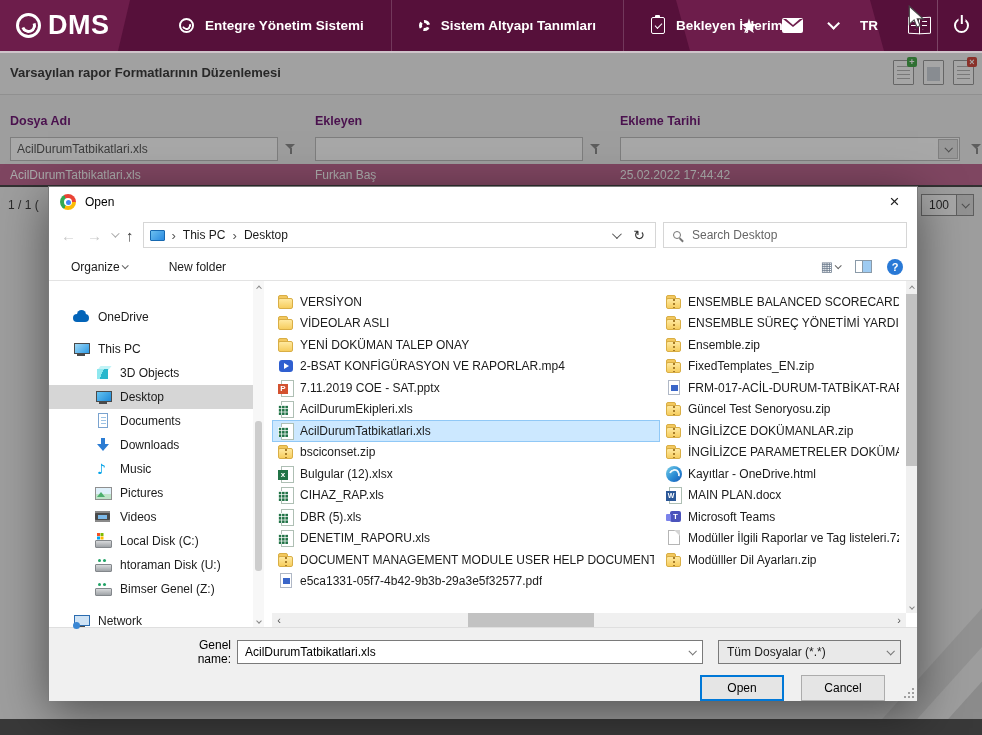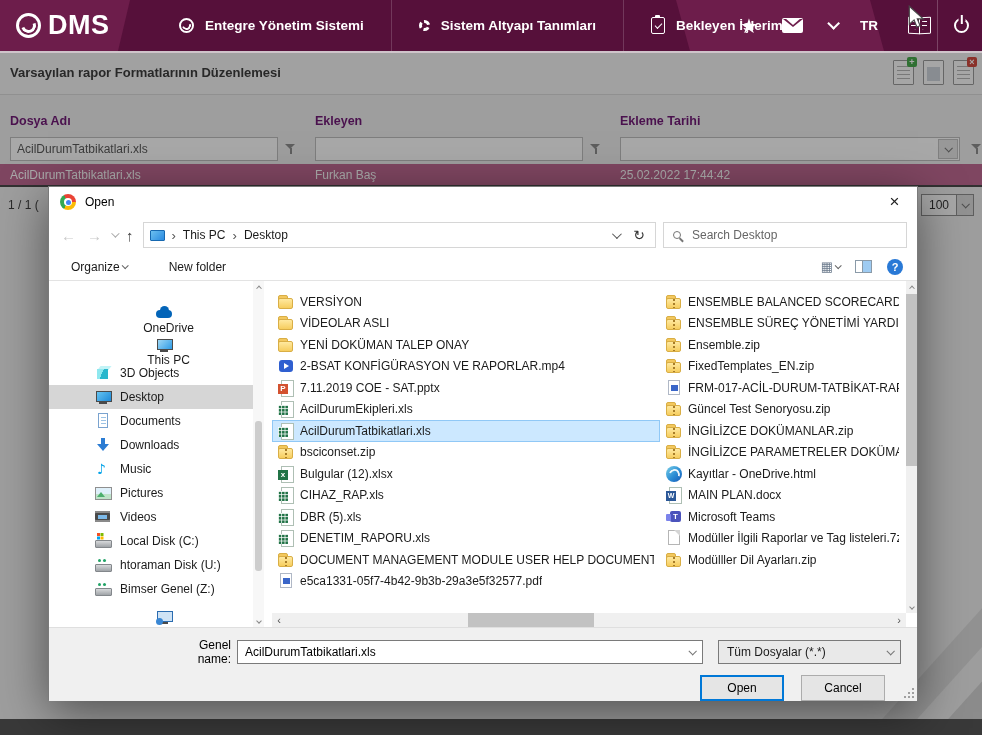--- a/index.html
+++ b/index.html
@@ -118,21 +118,21 @@
   .cmd-right{margin-left:auto;display:flex;align-items:center;gap:15px;}
   .view-ic{font-size:14px;color:#7e57c2;line-height:1;}
   .view-ic2{color:#6b7a8c;font-size:13px;}
   .pane-ic{width:17px;height:13px;border:1px solid #8a9aa8;background:#fff;position:relative;cursor:pointer;}
   .pane-ic::before{content:"";position:absolute;right:0;top:0;bottom:0;width:8px;background:#9ecbf2;border-left:1px solid #8a9aa8;}
   .help-ic{width:16px;height:16px;border-radius:50%;background:#2979d6;color:#fff;font:700 11px/16px "Liberation Sans",sans-serif;text-align:center;cursor:pointer;}
   .dlg-body{display:flex;height:346px;}
   .side{width:215px;flex:none;position:relative;padding-top:16px;}
   .side-item{height:24px;display:flex;align-items:center;padding-left:24px;font-size:12px;cursor:pointer;}
   .side-item.indent{padding-left:46px;}
-  .side-item.group-top{margin-top:8px;flex-direction:column;}
+  .side-item.group-top{margin-top:8px;}
   .side-item.selected{background:#d6d6d6;}
   .side-item .fic{margin-right:9px;}
   .side-scroll{position:absolute;right:0;top:0;bottom:0;width:11px;background:#f7f7f7;}
   .sarr{position:absolute;left:0;width:11px;height:12px;display:flex;align-items:center;justify-content:center;cursor:pointer;}
   .sarr.up{top:0;}  .sarr.dn{bottom:0;}
   .sarr i{display:block;width:4px;height:4px;border-right:1.2px solid #888;border-bottom:1.2px solid #888;}
   .sarr.up i{transform:rotate(-135deg) translate(-1px,-1px);}
   .sarr.dn i{transform:rotate(45deg);}
   .sthumb{position:absolute;left:2px;width:7px;background:#cdcdcd;border-radius:3px;}
   .files{flex:1;position:relative;padding:10px 12px 0 8px;display:flex;min-width:0;}

